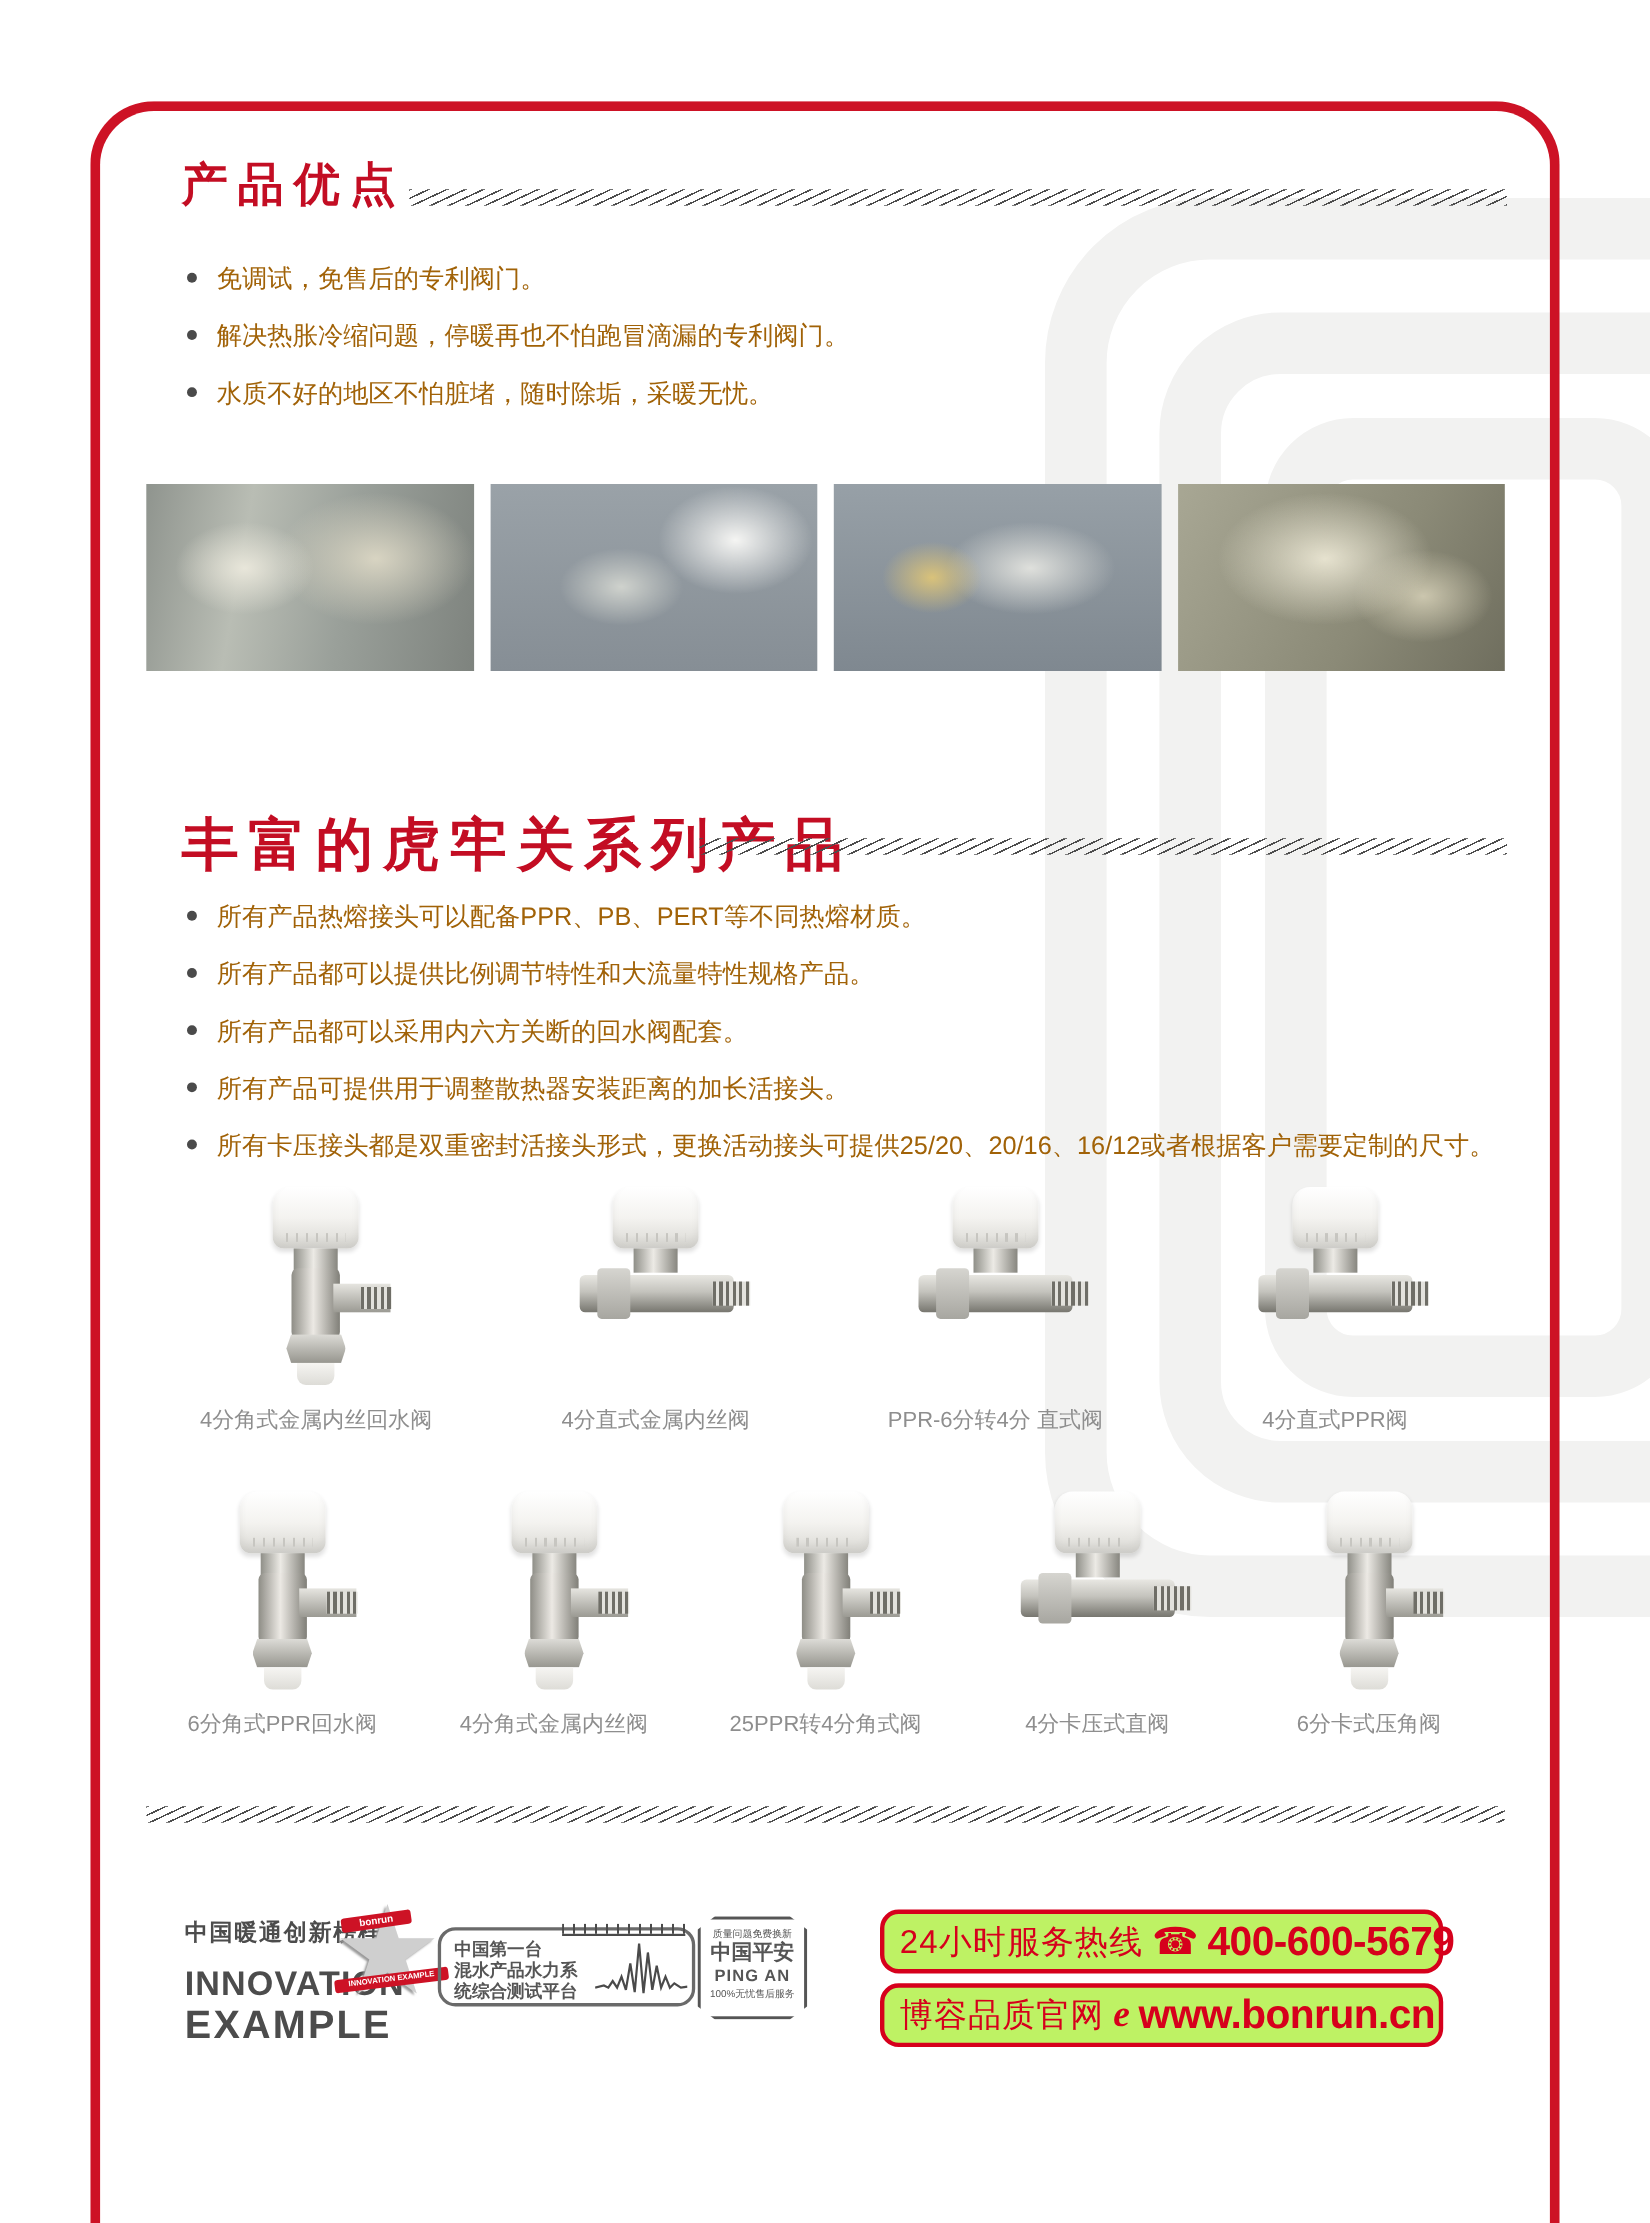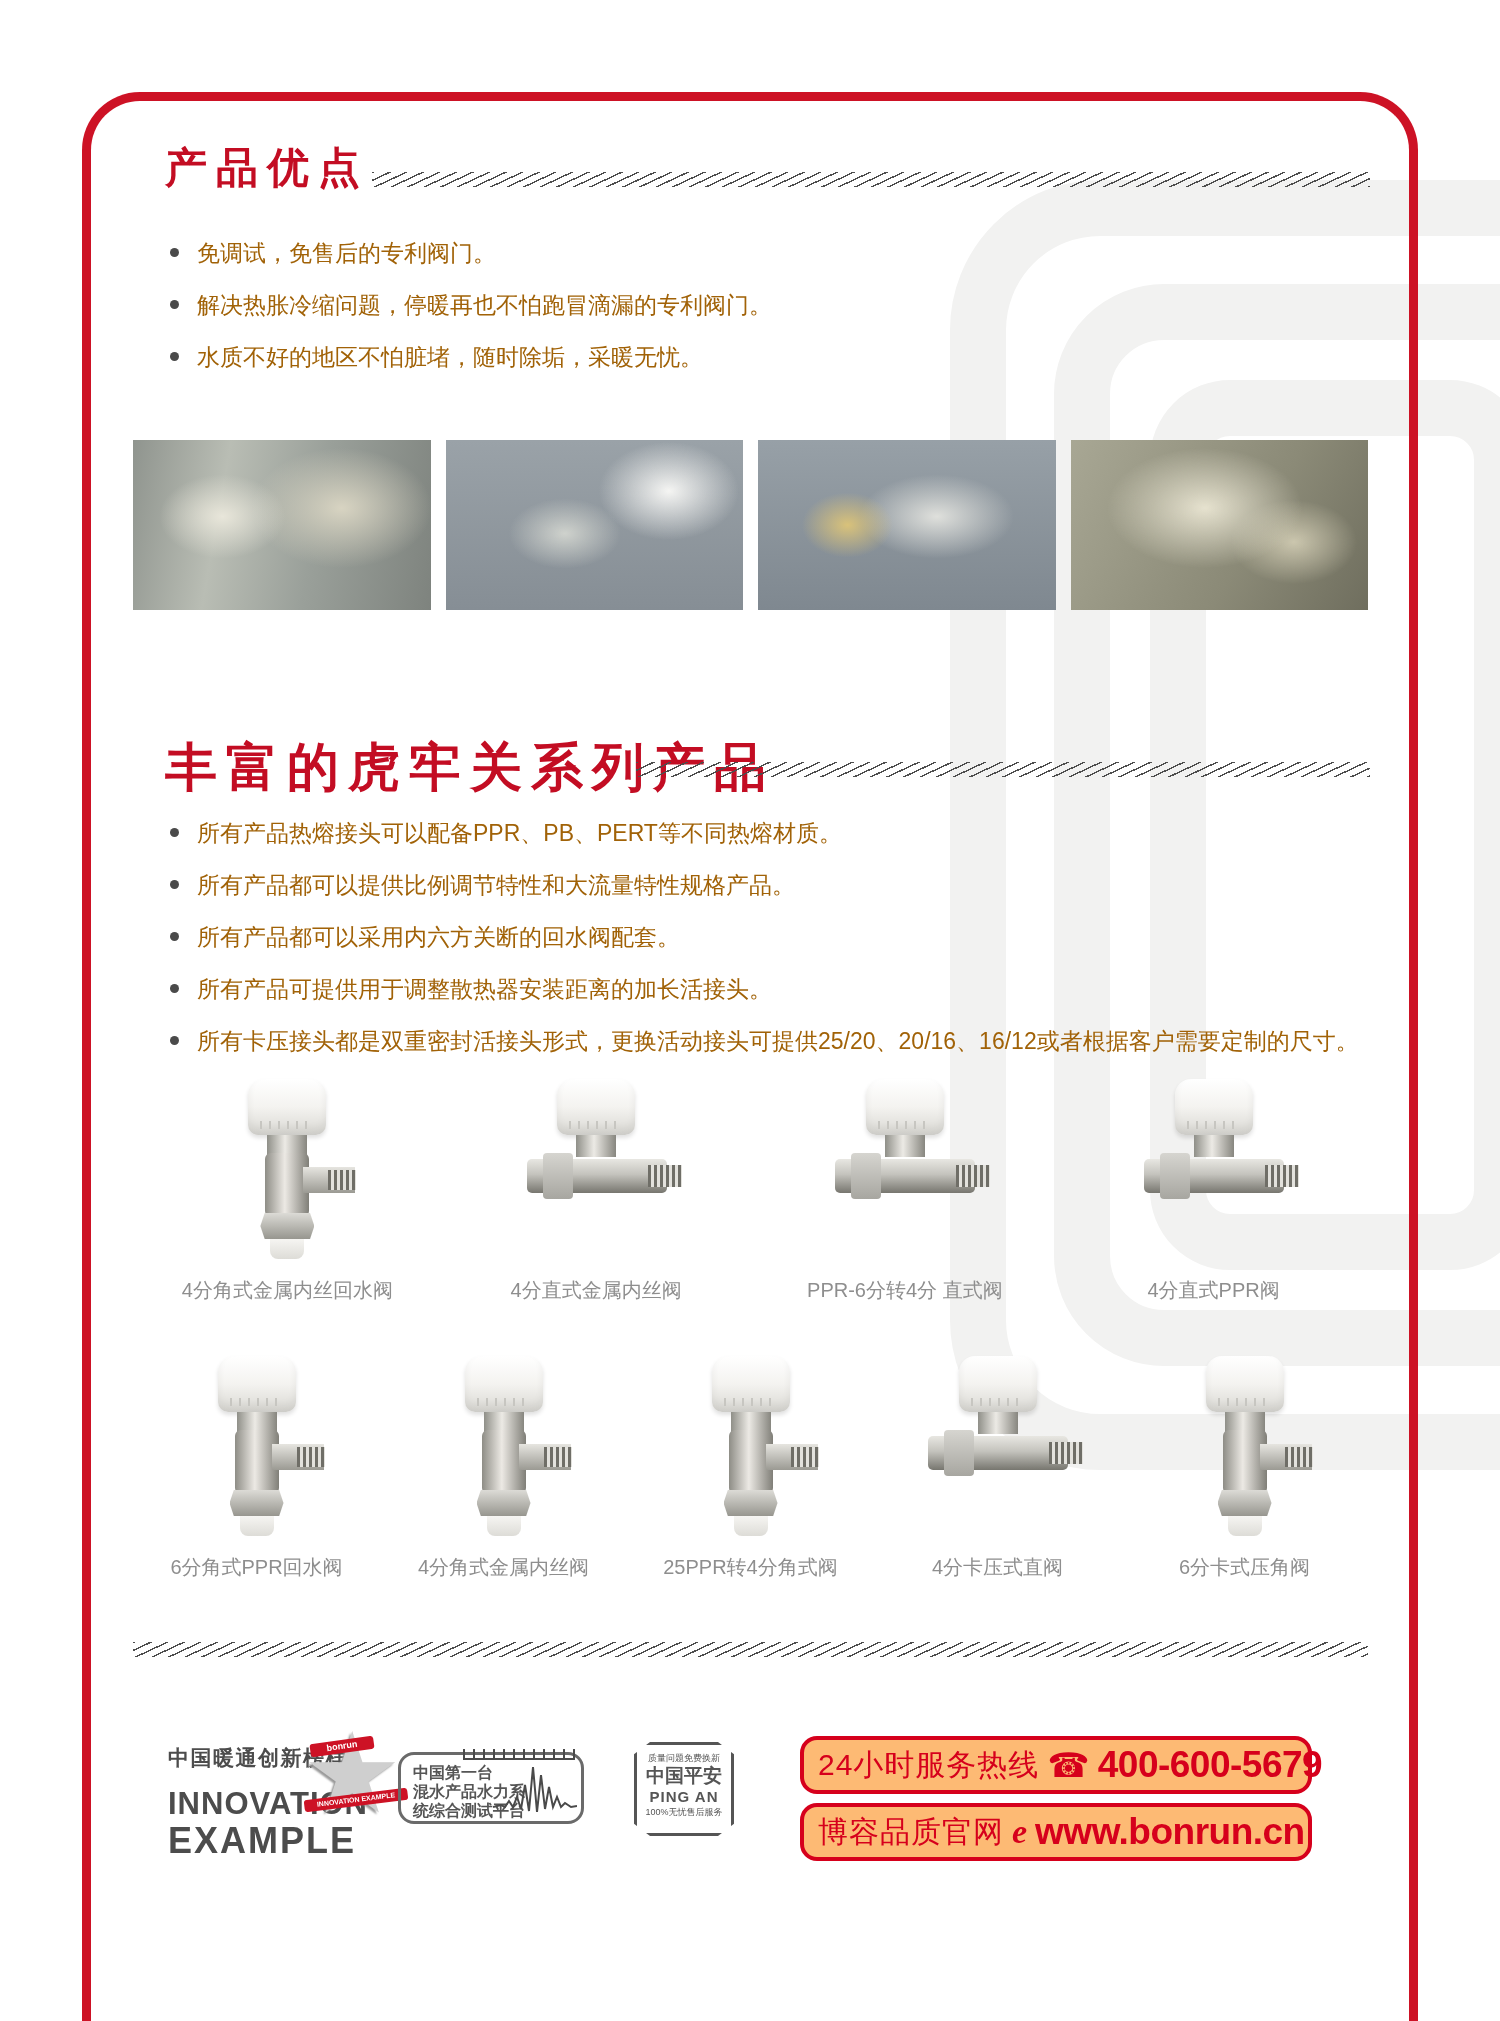--- a/index.html
+++ b/index.html
@@ -95,35 +95,35 @@
   .innov .cn{font-size:21px;font-weight:bold;letter-spacing:1.5px;margin-bottom:20px;}
   .innov .en1{font-size:31px;font-weight:800;letter-spacing:1px;margin-bottom:4px;}
   .innov .en2{font-size:36px;font-weight:800;letter-spacing:2px;}
   .star-badge{position:absolute;left:302px;top:1718px;width:110px;height:120px;}
   .star-glyph{position:absolute;left:0;top:0;font-size:112px;line-height:112px;color:#cfcfcf;
           text-shadow:-2px 2px 2px #9a9a9a;}
   .ribbon{position:absolute;background:#cd1225;color:#ffffff;text-align:center;white-space:nowrap;
           font-weight:bold;border-radius:3px;}
   .ribbon-top{left:8px;top:22px;width:64px;font-size:9px;line-height:13px;transform:rotate(-8deg);}
   .ribbon-bottom{left:2px;top:76px;width:104px;font-size:7px;line-height:12px;transform:rotate(-7deg);}
-  .platform{position:absolute;left:398px;top:1752px;width:186px;height:72px;box-sizing:border-box;
+  .platform{position:absolute;left:398px;top:1752px;width:234px;height:72px;box-sizing:border-box;
           border:3px solid #6a6a6a;border-radius:16px;padding:8px 0 0 12px;color:#555555;}
   .platform .pl{font-size:16px;font-weight:bold;line-height:19px;}
   .platform .ruler{position:absolute;right:6px;top:-6px;width:112px;height:9px;border-bottom:2px solid #4a4a4a;
           background:repeating-linear-gradient(90deg,#4a4a4a 0 2px,transparent 2px 10px);}
   .platform svg{position:absolute;right:4px;bottom:4px;}
   .pingan{position:absolute;left:634px;top:1742px;width:100px;height:94px;box-sizing:border-box;
           border:3px solid #555555;color:#555555;text-align:center;padding-top:7px;
           clip-path:polygon(16% 0,84% 0,100% 13%,100% 87%,84% 100%,16% 100%,0 87%,0 13%);}
   .pingan .small{font-size:9px;line-height:12px;}
   .pingan .cn{font-size:19px;font-weight:bold;line-height:23px;}
   .pingan .en{font-size:15px;font-weight:bold;letter-spacing:1px;line-height:19px;}
   .contact{position:absolute;left:800px;top:1736px;width:512px;}
   .cbox{box-sizing:border-box;width:512px;height:58px;border:4px solid #d6001c;border-radius:17px;
-        display:flex;align-items:center;padding:0 14px;color:#d6001c;margin-bottom:9px;background:#fdba74;}
+        display:flex;align-items:center;padding:0 14px;color:#d6001c;margin-bottom:9px;background:#bef264;}
   .cbox .lbl{font-size:30px;letter-spacing:1px;white-space:nowrap;}
   .cbox .icon{font-size:34px;margin:0 8px;line-height:1;}
   .cbox .val{font-size:37px;font-weight:bold;letter-spacing:-0.5px;white-space:nowrap;}
   .e-icon{font-family:"Liberation Serif","DejaVu Serif",serif;font-style:italic;font-weight:bold;font-size:40px;}
 </style>
 </head>
 <body>
 
 <div class="page">
 

